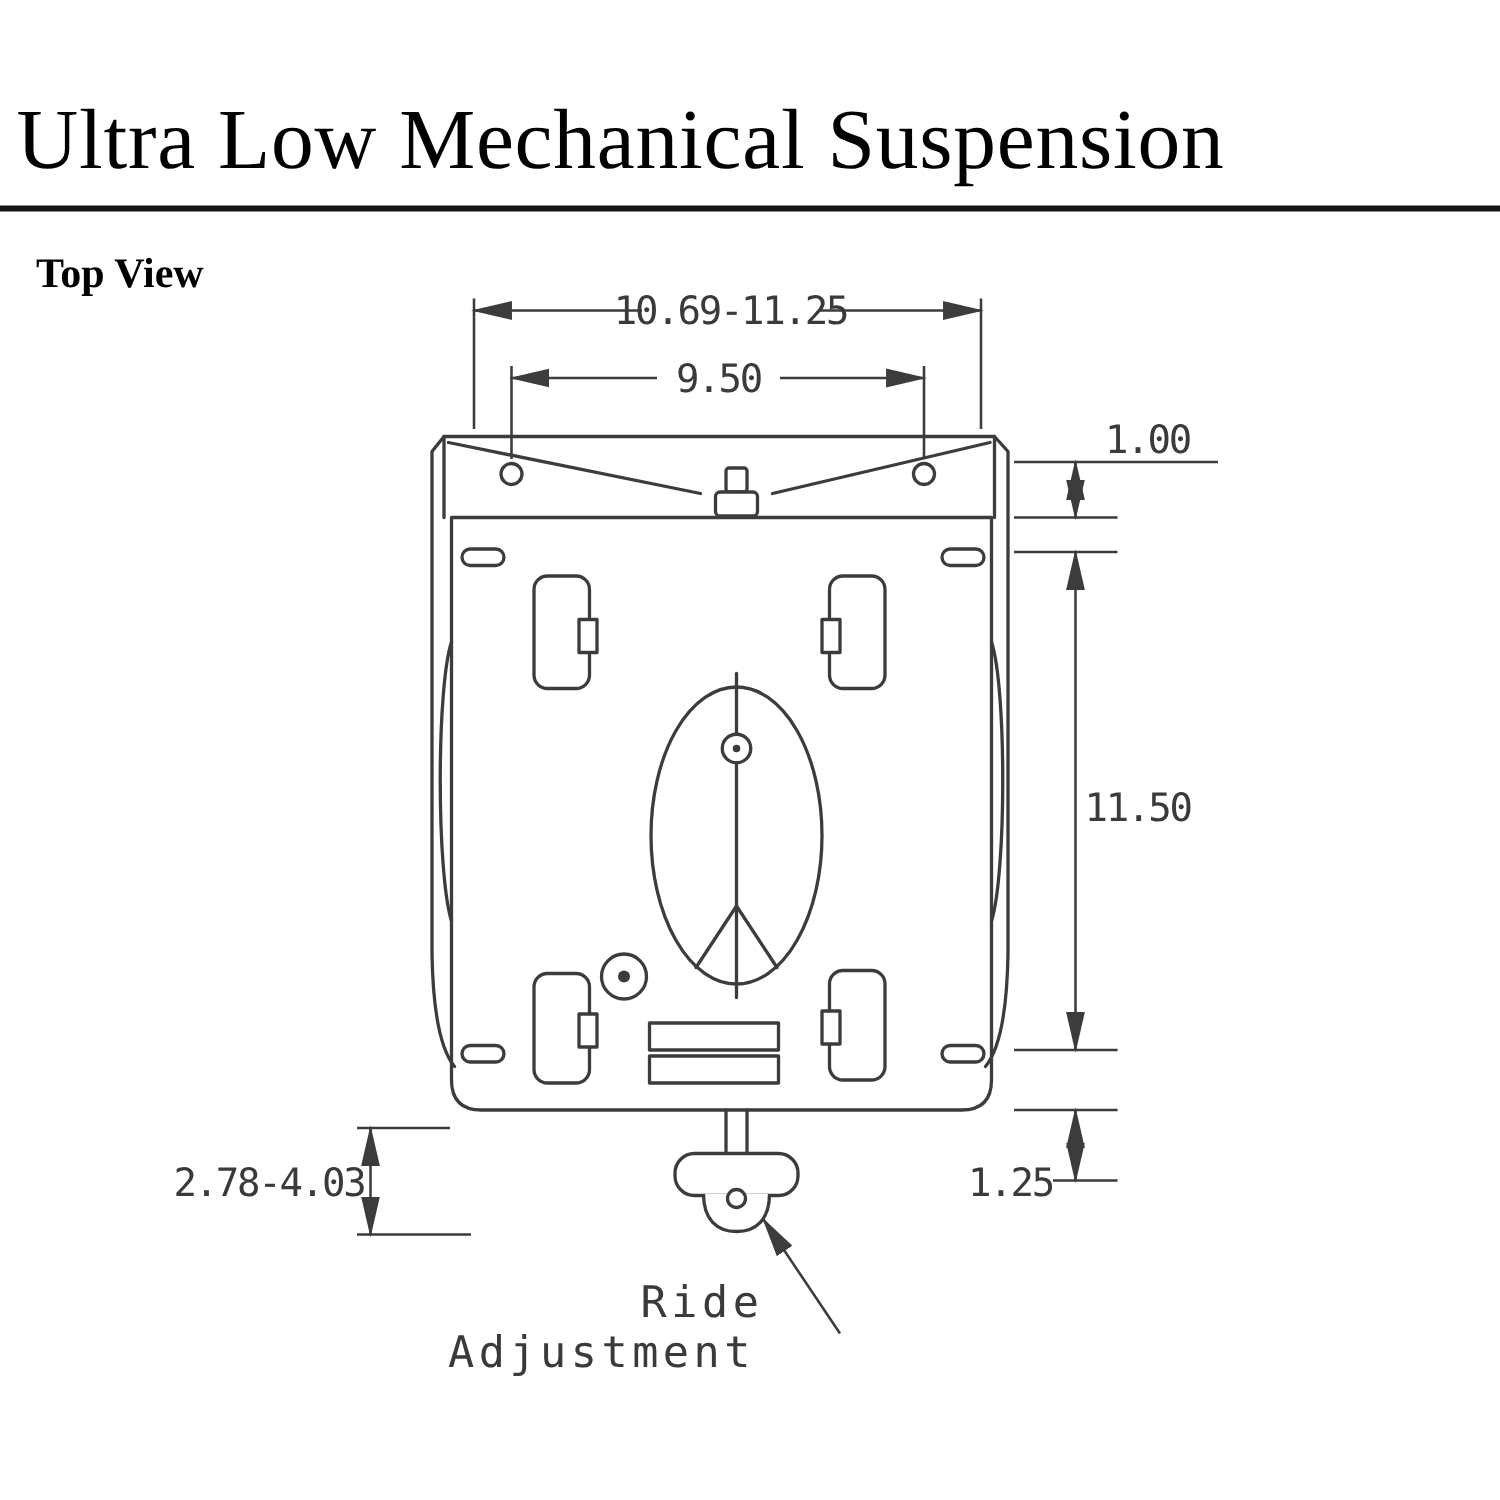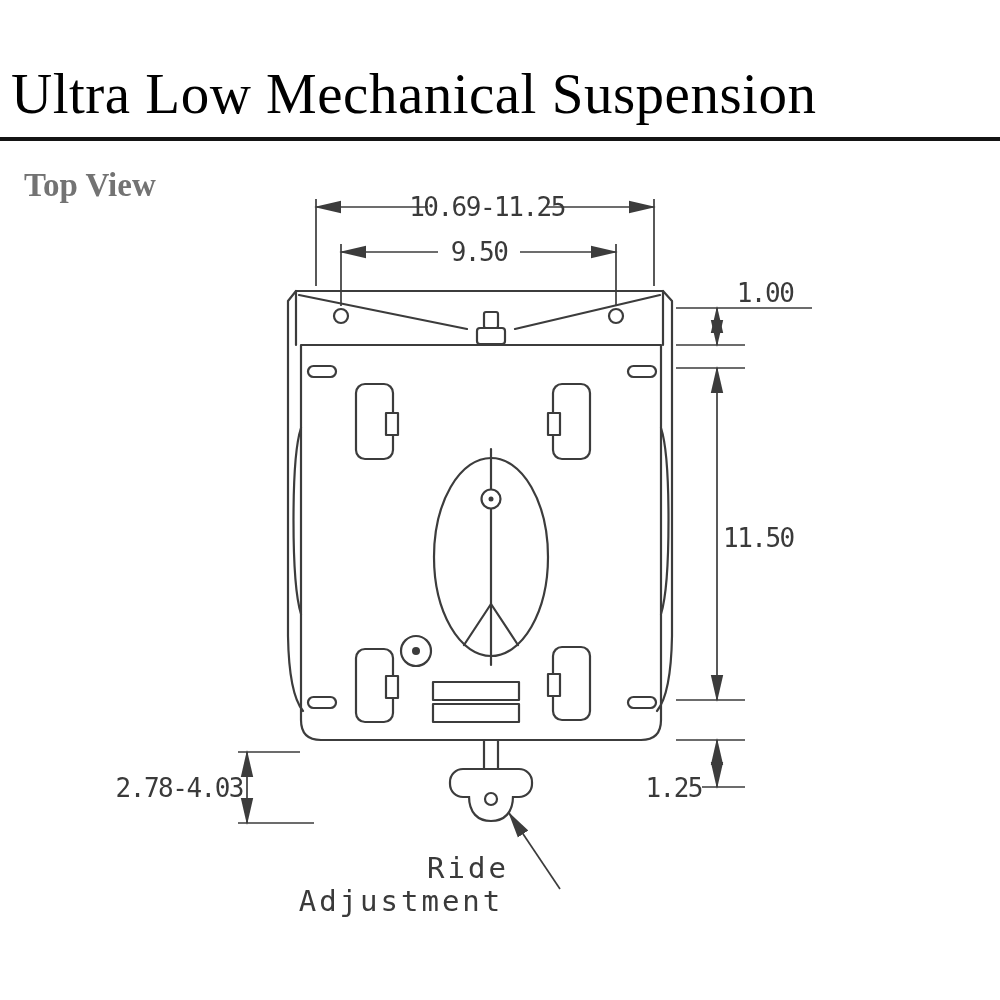--- a/index.html
+++ b/index.html
@@ -2,21 +2,21 @@
 <html><head>
 <meta charset="utf-8">
 <style>
   * { margin:0; padding:0; box-sizing:border-box; }
   html,body { width:1000px; height:1000px; background:#ffffff; overflow:hidden; }
   .page { position:absolute; left:0; top:0; width:1000px; height:1000px; background:#ffffff;
           font-family:"Liberation Serif", serif; }
   .title { position:absolute; left:11px; top:64px; width:986px; font-weight:400; font-size:57px;
            line-height:1.05; color:#000; white-space:nowrap; letter-spacing:0.5px; }
   .title-rule { position:absolute; left:0; top:137px; width:1000px; height:4px; background:#141414; }
-  .view-label { position:absolute; left:24px; top:167px; font-weight:700; font-size:33px; color:#737373; }
+  .view-label { position:absolute; left:24px; top:167px; font-weight:700; font-size:28px; color:#000000; }
   svg.diagram { position:absolute; left:0; top:0; }
   .obj  { stroke:#3c3c3c; stroke-width:2.2; fill:none; stroke-linecap:round; stroke-linejoin:round; }
   .objf { stroke:#3c3c3c; stroke-width:2.2; fill:#ffffff; stroke-linejoin:round; }
   .dim  { stroke:#3c3c3c; stroke-width:1.7; fill:none; }
   .dimtext { font-family:"DejaVu Sans Mono", monospace; font-size:26px; letter-spacing:-1.5px; fill:#3a3a3a; }
   .callout-text { font-family:"DejaVu Sans Mono", monospace; font-size:29px; letter-spacing:3px; fill:#3a3a3a; }
 </style>
 </head>
 <body>
 

